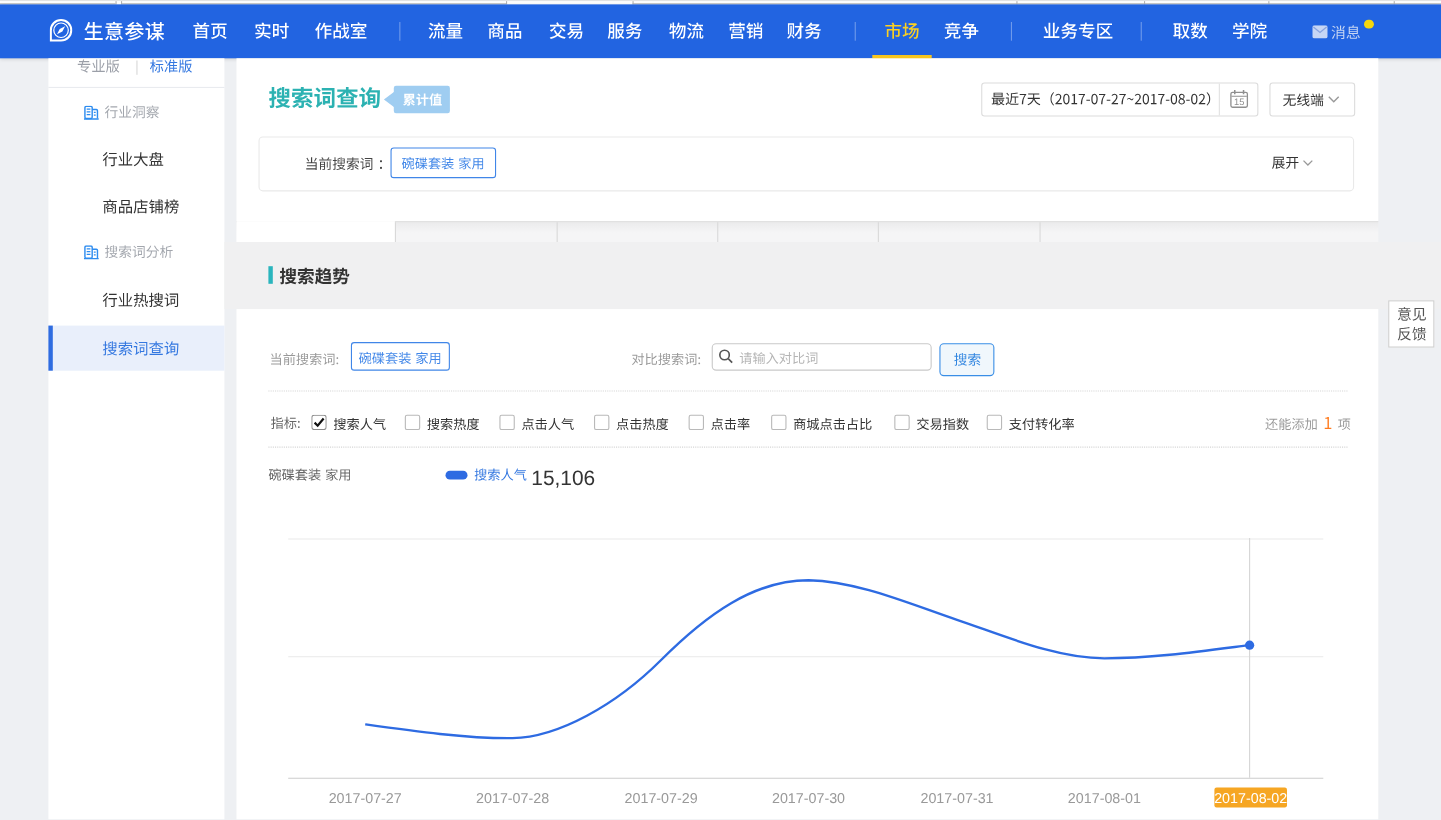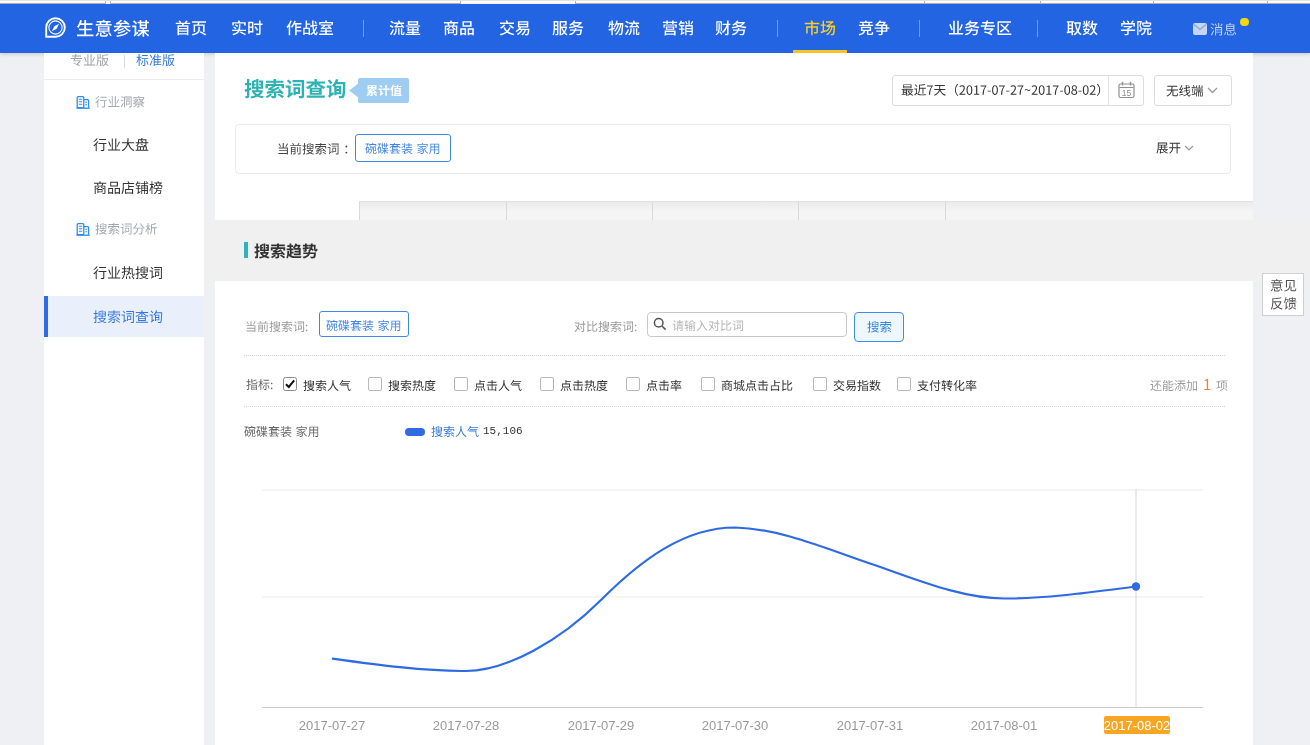--- a/index.html
+++ b/index.html
@@ -265,21 +265,21 @@
     <path fill="#999" d="M0.6 -8.7H4.4V-7.8H0.6ZM2.1 -8.3H3.0V-2.3H2.1ZM0.3 -2.2Q0.8 -2.3 1.5 -2.5Q2.2 -2.7 2.9 -3.0Q3.7 -3.2 4.4 -3.4L4.5 -2.6Q3.5 -2.3 2.5 -1.9Q1.4 -1.6 0.6 -1.3ZM4.6 -9.6H11.5V-8.7H4.6ZM7.5 -9.2 8.5 -9.0Q8.3 -8.5 8.1 -8.0Q7.9 -7.5 7.7 -7.1L6.8 -7.3Q7.0 -7.7 7.2 -8.2Q7.4 -8.8 7.5 -9.2ZM7.4 -6.0H8.3V-3.5Q8.3 -2.9 8.2 -2.3Q8.0 -1.7 7.6 -1.1Q7.2 -0.5 6.4 0.0Q5.7 0.5 4.4 0.9Q4.3 0.8 4.2 0.7Q4.1 0.6 4.0 0.4Q3.9 0.3 3.8 0.2Q5.1 -0.1 5.8 -0.5Q6.5 -1.0 6.8 -1.5Q7.2 -2.0 7.3 -2.5Q7.4 -3.0 7.4 -3.5ZM8.3 -1.1 8.8 -1.7Q9.3 -1.4 9.8 -1.0Q10.3 -0.7 10.8 -0.3Q11.2 0.0 11.5 0.3L10.9 0.9Q10.7 0.7 10.2 0.3Q9.8 -0.1 9.2 -0.4Q8.7 -0.8 8.3 -1.1ZM5.0 -7.5H10.7V-1.9H9.8V-6.7H5.9V-1.8H5.0Z"></path>
   </svg>
 <div class="abs" style="left:244px;top:406px;width:981px;height:0;border-top:1px dotted #d5d5d5"></div>
 <svg style="position:absolute;left:244.0px;top:423.5px" width="77.6" height="15.4" viewBox="0 -12.0 77.6 15.4">
     <path fill="#666" d="M8.5 -6.5H10.6V-5.8H8.5ZM4.5 -8.9H11.3V-6.9H10.4V-8.1H5.4V-6.9H4.5ZM10.2 -6.5H11.0V-2.8Q11.0 -2.6 10.9 -2.4Q10.8 -2.2 10.6 -2.1Q10.5 -2.0 10.1 -2.0Q9.8 -2.0 9.4 -2.0Q9.3 -2.1 9.3 -2.3Q9.2 -2.5 9.1 -2.7Q9.5 -2.7 9.7 -2.7Q10.0 -2.7 10.1 -2.7Q10.2 -2.7 10.2 -2.7Q10.2 -2.8 10.2 -2.8ZM5.5 -7.2 6.3 -7.1Q6.0 -5.9 5.6 -4.8Q5.2 -3.7 4.6 -2.9Q4.6 -3.0 4.5 -3.1Q4.3 -3.2 4.2 -3.3Q4.1 -3.4 4.0 -3.4Q4.6 -4.1 5.0 -5.1Q5.3 -6.1 5.5 -7.2ZM7.0 -6.3H7.2L7.3 -6.3L7.8 -6.2Q7.7 -4.2 7.2 -2.9Q6.8 -1.5 6.2 -0.5Q5.5 0.4 4.6 1.0Q4.6 0.9 4.5 0.8Q4.4 0.6 4.2 0.5Q4.1 0.4 4.0 0.3Q4.9 -0.2 5.5 -1.0Q6.1 -1.8 6.5 -3.1Q6.9 -4.4 7.0 -6.1ZM5.2 -3.3 5.6 -3.9Q6.0 -3.7 6.3 -3.4Q6.6 -3.2 6.9 -2.9L6.4 -2.2Q6.2 -2.5 5.9 -2.8Q5.5 -3.1 5.2 -3.3ZM5.7 -6.3H7.3V-5.5H5.5ZM8.1 -6.5H8.9V-0.5Q8.9 0.0 9.0 0.1Q9.2 0.2 9.4 0.2Q9.5 0.2 9.7 0.2Q9.9 0.2 10.1 0.2Q10.2 0.2 10.4 0.1Q10.5 0.1 10.5 0.1Q10.6 0.1 10.7 0.0Q10.7 -0.1 10.8 -0.2Q10.8 -0.3 10.8 -0.7Q10.8 -1.0 10.8 -1.4Q11.0 -1.3 11.2 -1.2Q11.4 -1.1 11.5 -1.0Q11.5 -0.6 11.5 -0.3Q11.4 0.1 11.4 0.3Q11.3 0.5 11.2 0.6Q11.1 0.7 10.9 0.7Q10.8 0.8 10.6 0.8Q10.4 0.8 10.2 0.8Q10.1 0.8 9.9 0.8Q9.7 0.8 9.6 0.8Q9.4 0.8 9.3 0.8Q9.1 0.8 8.9 0.8Q8.6 0.8 8.5 0.6Q8.3 0.5 8.2 0.3Q8.1 0.1 8.1 -0.6ZM7.0 -9.9 7.8 -10.2Q8.0 -9.9 8.3 -9.5Q8.5 -9.1 8.6 -8.8L7.8 -8.4Q7.7 -8.7 7.5 -9.1Q7.3 -9.6 7.0 -9.9ZM0.5 -9.4H4.3V-8.6H0.5ZM1.7 -5.7H4.1V-0.6H1.7V-1.4H3.3V-4.9H1.7ZM2.1 -9.0 3.0 -8.9Q2.8 -7.7 2.4 -6.6Q2.1 -5.6 1.7 -4.6Q1.3 -3.7 0.7 -3.0Q0.7 -3.1 0.6 -3.3Q0.6 -3.4 0.5 -3.6Q0.4 -3.8 0.3 -3.9Q1.0 -4.9 1.5 -6.2Q1.9 -7.5 2.1 -9.0ZM1.3 -5.7H2.1V0.4H1.3ZM12.6 -9.4H16.3V-8.6H12.6ZM13.7 -5.7H16.1V-0.6H13.7V-1.4H15.3V-4.9H13.7ZM14.1 -9.0 15.0 -8.9Q14.8 -7.7 14.5 -6.6Q14.2 -5.6 13.7 -4.6Q13.3 -3.7 12.8 -3.0Q12.7 -3.1 12.7 -3.3Q12.6 -3.4 12.5 -3.6Q12.4 -3.8 12.3 -3.9Q13.0 -4.9 13.5 -6.2Q13.9 -7.5 14.1 -9.0ZM13.4 -5.7H14.1V0.4H13.4ZM19.3 -4.4H20.2V0.9H19.3ZM16.4 -3.2H23.4V-2.4H16.4ZM16.3 -8.3H23.3V-7.6H16.3ZM19.2 -9.9H20.0V-6.5H21.3V-9.9H22.1V-5.8H19.2ZM19.1 -2.8 19.7 -2.5Q19.4 -1.9 18.9 -1.2Q18.3 -0.6 17.7 -0.1Q17.1 0.4 16.5 0.7Q16.5 0.6 16.4 0.5Q16.2 0.4 16.1 0.3Q16.0 0.1 15.9 0.1Q16.5 -0.2 17.1 -0.6Q17.7 -1.1 18.2 -1.6Q18.7 -2.2 19.1 -2.8ZM20.4 -2.7Q20.7 -2.2 21.2 -1.7Q21.7 -1.2 22.3 -0.7Q22.8 -0.3 23.4 -0.0Q23.3 0.1 23.1 0.3Q22.9 0.5 22.8 0.6Q22.3 0.3 21.7 -0.2Q21.1 -0.7 20.6 -1.3Q20.1 -1.9 19.8 -2.5ZM17.2 -9.7H18.0V-5.0H23.0V-4.2H17.2ZM24.8 -8.9H35.2V-8.1H24.8ZM27.5 -5.4H33.0V-4.7H27.5ZM27.5 -4.0H33.0V-3.3H27.5ZM24.7 -2.5H35.3V-1.7H24.7ZM31.5 -8.7Q32.0 -8.1 32.7 -7.5Q33.3 -7.0 34.1 -6.5Q34.9 -6.1 35.6 -5.8Q35.5 -5.7 35.4 -5.6Q35.3 -5.4 35.2 -5.3Q35.1 -5.2 35.0 -5.1Q34.3 -5.4 33.5 -5.9Q32.7 -6.4 32.0 -7.1Q31.3 -7.7 30.8 -8.4ZM27.1 -6.9H32.9V-6.1H28.0V-2.2H27.1ZM31.6 -1.3 32.3 -1.7Q32.7 -1.4 33.1 -1.0Q33.6 -0.6 33.9 -0.2Q34.3 0.2 34.6 0.5L33.8 1.0Q33.5 0.7 33.2 0.3Q32.8 -0.1 32.4 -0.5Q32.0 -1.0 31.6 -1.3ZM29.3 -10.1 30.3 -9.9Q29.8 -9.0 29.1 -8.1Q28.4 -7.2 27.4 -6.4Q26.4 -5.6 25.0 -5.0Q25.0 -5.1 24.9 -5.2Q24.8 -5.3 24.6 -5.4Q24.5 -5.6 24.4 -5.6Q25.7 -6.2 26.7 -6.9Q27.7 -7.7 28.3 -8.5Q29.0 -9.3 29.3 -10.1ZM26.0 0.7Q25.9 0.6 25.9 0.4Q25.8 0.3 25.8 0.1Q25.7 -0.1 25.7 -0.2Q25.8 -0.2 26.0 -0.3Q26.2 -0.4 26.4 -0.6Q26.6 -0.7 26.9 -0.9Q27.2 -1.2 27.6 -1.6Q28.0 -2.0 28.3 -2.4L29.2 -2.0Q28.6 -1.3 27.9 -0.8Q27.2 -0.2 26.5 0.2V0.2Q26.5 0.2 26.4 0.3Q26.4 0.3 26.2 0.4Q26.1 0.4 26.0 0.5Q26.0 0.6 26.0 0.7ZM26.0 0.7V0.1L26.5 -0.2L33.1 -0.5Q33.2 -0.4 33.3 -0.2Q33.4 0.0 33.5 0.2Q31.5 0.3 30.2 0.3Q28.9 0.4 28.1 0.4Q27.3 0.5 26.9 0.5Q26.5 0.6 26.3 0.6Q26.1 0.6 26.0 0.7ZM41.4 -3.4 42.1 -3.1Q41.7 -2.7 41.1 -2.3Q40.5 -1.9 39.8 -1.6Q39.1 -1.2 38.4 -1.0Q37.7 -0.7 37.0 -0.6Q36.9 -0.7 36.7 -0.9Q36.6 -1.1 36.4 -1.2Q37.1 -1.4 37.8 -1.6Q38.5 -1.8 39.2 -2.1Q39.9 -2.4 40.4 -2.7Q41.0 -3.1 41.4 -3.4ZM42.6 -3.4Q43.0 -2.5 43.7 -1.8Q44.4 -1.1 45.4 -0.6Q46.4 -0.1 47.5 0.1Q47.4 0.3 47.2 0.5Q47.1 0.7 47.0 0.9Q45.8 0.6 44.8 0.0Q43.8 -0.5 43.0 -1.4Q42.3 -2.2 41.8 -3.2ZM46.1 -2.8 46.7 -2.3Q46.4 -2.0 45.9 -1.8Q45.5 -1.5 45.1 -1.3Q44.6 -1.1 44.2 -0.9L43.7 -1.3Q44.1 -1.5 44.5 -1.8Q45.0 -2.0 45.4 -2.3Q45.8 -2.5 46.1 -2.8ZM36.6 -3.7H47.4V-3.0H36.6ZM40.6 -8.4H47.2V-7.6H40.6ZM41.0 -5.7H47.0V-4.9H41.0ZM39.3 -10.1H40.1V-4.4H39.3ZM43.5 -10.1H44.4V-5.2H43.5ZM36.8 -8.9 37.4 -9.4Q37.8 -9.2 38.2 -8.8Q38.6 -8.5 38.9 -8.2L38.3 -7.6Q38.1 -7.8 37.9 -8.0Q37.6 -8.3 37.4 -8.5Q37.1 -8.7 36.8 -8.9ZM36.4 -5.8Q37.0 -6.1 37.8 -6.4Q38.7 -6.8 39.5 -7.2L39.7 -6.4Q38.9 -6.1 38.2 -5.7Q37.4 -5.4 36.8 -5.1ZM38.8 1.0 38.8 0.4 39.2 0.0 42.9 -0.7Q42.9 -0.6 42.9 -0.3Q42.9 -0.1 42.9 0.0Q41.6 0.3 40.8 0.5Q40.1 0.6 39.7 0.7Q39.2 0.8 39.1 0.9Q38.9 1.0 38.8 1.0ZM38.8 1.0Q38.8 0.9 38.7 0.8Q38.7 0.6 38.6 0.5Q38.6 0.4 38.5 0.3Q38.6 0.2 38.8 0.2Q38.9 0.1 39.0 -0.1Q39.1 -0.2 39.1 -0.5V-1.9H40.0V0.3Q40.0 0.3 39.9 0.3Q39.8 0.3 39.6 0.4Q39.4 0.5 39.2 0.6Q39.0 0.7 38.9 0.8Q38.8 0.9 38.8 1.0ZM41.3 -4.5 42.1 -4.8Q42.3 -4.4 42.5 -4.1Q42.7 -3.7 42.8 -3.4L41.9 -3.1Q41.8 -3.4 41.6 -3.8Q41.4 -4.2 41.3 -4.5ZM52.6 -9.0H62.7V-6.5H61.8V-8.2H53.5V-6.5H52.6ZM54.1 -7.0H61.1V-6.2H54.1ZM56.3 -5.4 57.0 -5.8Q57.7 -5.2 58.1 -4.4Q58.5 -3.7 58.7 -2.9Q58.9 -2.2 58.9 -1.5Q58.9 -0.8 58.7 -0.3Q58.5 0.3 58.1 0.5Q57.9 0.8 57.6 0.8Q57.3 0.9 56.9 0.9Q56.7 0.9 56.4 0.9Q56.2 0.9 55.9 0.9Q55.9 0.7 55.8 0.5Q55.7 0.3 55.6 0.1Q56.0 0.1 56.2 0.1Q56.5 0.1 56.7 0.1Q57.0 0.1 57.1 0.1Q57.3 0.0 57.5 -0.1Q57.7 -0.3 57.8 -0.7Q58.0 -1.1 58.0 -1.7Q58.0 -2.3 57.8 -2.9Q57.7 -3.6 57.3 -4.2Q56.9 -4.9 56.3 -5.4ZM57.6 -6.8 58.3 -6.5Q57.7 -5.9 56.8 -5.4Q55.9 -4.8 55.0 -4.5Q54.0 -4.1 53.1 -3.8Q53.0 -3.9 52.9 -4.0Q52.8 -4.1 52.7 -4.3Q52.6 -4.4 52.6 -4.5Q53.5 -4.7 54.4 -5.1Q55.4 -5.4 56.2 -5.8Q57.0 -6.3 57.6 -6.8ZM57.2 -4.5 57.8 -4.1Q57.4 -3.8 56.8 -3.5Q56.2 -3.1 55.6 -2.8Q54.9 -2.5 54.2 -2.2Q53.6 -2.0 53.0 -1.8Q52.9 -1.9 52.8 -2.1Q52.7 -2.3 52.5 -2.5Q53.1 -2.6 53.8 -2.9Q54.4 -3.1 55.1 -3.4Q55.7 -3.6 56.3 -3.9Q56.8 -4.2 57.2 -4.5ZM57.9 -3.1 58.5 -2.6Q58.0 -2.2 57.3 -1.7Q56.7 -1.3 55.9 -0.9Q55.1 -0.5 54.3 -0.2Q53.5 0.2 52.8 0.4Q52.7 0.2 52.6 -0.0Q52.5 -0.2 52.3 -0.4Q53.1 -0.6 53.9 -0.8Q54.6 -1.1 55.4 -1.5Q56.1 -1.9 56.8 -2.3Q57.4 -2.7 57.9 -3.1ZM59.9 -3.9Q60.2 -3.1 60.7 -2.4Q61.2 -1.7 61.8 -1.1Q62.4 -0.6 63.2 -0.3Q63.1 -0.2 63.0 -0.1Q62.9 0.1 62.8 0.2Q62.7 0.3 62.6 0.5Q61.8 0.1 61.1 -0.5Q60.5 -1.1 60.0 -2.0Q59.5 -2.8 59.2 -3.7ZM61.1 -5.8 61.8 -5.2Q61.3 -4.8 60.7 -4.4Q60.1 -3.9 59.5 -3.5Q58.9 -3.2 58.4 -2.9L57.8 -3.4Q58.3 -3.7 58.9 -4.1Q59.5 -4.5 60.1 -4.9Q60.7 -5.4 61.1 -5.8ZM56.7 -9.9 57.6 -10.2Q57.8 -9.8 58.0 -9.4Q58.2 -9.1 58.3 -8.8L57.3 -8.5Q57.2 -8.8 57.1 -9.2Q56.9 -9.6 56.7 -9.9ZM66.0 -9.2H73.7V-8.4H66.0ZM66.0 -6.4H73.7V-5.6H66.0ZM65.9 -3.6H73.7V-2.7H65.9ZM65.4 -9.2H66.3V-4.9Q66.3 -4.2 66.3 -3.4Q66.2 -2.6 66.0 -1.8Q65.9 -1.0 65.5 -0.3Q65.2 0.4 64.7 1.0Q64.6 0.9 64.5 0.8Q64.4 0.7 64.2 0.6Q64.1 0.5 64.0 0.4Q64.5 -0.1 64.8 -0.8Q65.1 -1.5 65.2 -2.2Q65.4 -2.9 65.4 -3.6Q65.4 -4.2 65.4 -4.9ZM73.4 -9.2H74.2V-0.3Q74.2 0.2 74.1 0.4Q74.0 0.6 73.7 0.7Q73.4 0.9 72.9 0.9Q72.3 0.9 71.5 0.9Q71.4 0.7 71.3 0.5Q71.2 0.2 71.1 0.0Q71.6 0.0 72.0 0.0Q72.3 0.0 72.6 0.0Q72.9 0.0 73.0 0.0Q73.2 0.0 73.3 -0.0Q73.4 -0.1 73.4 -0.3ZM69.2 -8.9H70.1V0.9H69.2Z"></path>
   </svg>
 <div class="abs" style="left:405px;top:427.5px;width:20px;height:8.5px;border-radius:4.25px;background:#2e6be2"></div>
 <svg style="position:absolute;left:430.5px;top:423.5px" width="50.0" height="15.4" viewBox="0 -12.0 50.0 15.4">
     <path fill="#3377e0" d="M0.5 -3.7Q1.2 -3.9 2.1 -4.3Q3.1 -4.6 4.0 -5.0L4.2 -4.2Q3.3 -3.9 2.4 -3.5Q1.5 -3.1 0.7 -2.9ZM0.6 -7.7H4.1V-6.8H0.6ZM2.0 -10.1H2.8V-0.2Q2.8 0.2 2.8 0.4Q2.7 0.6 2.5 0.7Q2.2 0.8 1.9 0.9Q1.5 0.9 1.0 0.9Q1.0 0.7 0.9 0.5Q0.9 0.2 0.8 0.0Q1.1 0.0 1.4 0.0Q1.7 0.0 1.8 0.0Q1.9 0.0 1.9 0.0Q2.0 -0.0 2.0 -0.2ZM6.6 -9.6 7.3 -9.0Q6.8 -8.8 6.2 -8.6Q5.6 -8.3 5.0 -8.2Q5.0 -8.3 4.9 -8.5Q4.8 -8.7 4.7 -8.8Q5.2 -9.0 5.8 -9.2Q6.3 -9.4 6.6 -9.6ZM4.7 -8.8 5.5 -8.5V-4.6H4.7ZM5.0 -5.4H10.2V-8.4H8.7V-9.1H11.0V-4.6H5.0ZM5.1 -7.2H6.8V-6.5H5.1ZM8.7 -7.2H10.6V-6.5H8.7ZM7.4 -10.1H8.2V-3.1H7.4ZM4.5 -3.5H10.3V-2.7H4.5ZM10.1 -3.5H10.2L10.4 -3.5L10.9 -3.3Q10.5 -2.3 9.8 -1.6Q9.1 -0.9 8.2 -0.3Q7.3 0.2 6.2 0.5Q5.2 0.8 4.1 1.0Q4.0 0.8 3.9 0.6Q3.8 0.4 3.6 0.2Q4.7 0.1 5.7 -0.2Q6.7 -0.5 7.5 -0.9Q8.4 -1.3 9.1 -1.9Q9.7 -2.5 10.1 -3.3ZM5.7 -3.0Q6.2 -2.1 7.1 -1.5Q8.0 -0.9 9.1 -0.4Q10.3 -0.0 11.5 0.2Q11.4 0.3 11.3 0.4Q11.2 0.6 11.2 0.7Q11.1 0.8 11.0 0.9Q9.7 0.7 8.5 0.2Q7.4 -0.3 6.5 -1.0Q5.6 -1.7 5.0 -2.7ZM17.5 -10.1H18.5V-6.7H17.5ZM20.0 -3.9 20.6 -4.3Q21.0 -4.0 21.5 -3.6Q22.0 -3.2 22.4 -2.7Q22.8 -2.3 23.1 -2.0L22.4 -1.5Q22.1 -1.8 21.7 -2.3Q21.3 -2.7 20.9 -3.1Q20.4 -3.6 20.0 -3.9ZM19.6 -1.2 20.3 -1.7Q20.8 -1.4 21.3 -1.1Q21.9 -0.8 22.4 -0.4Q22.9 -0.1 23.3 0.2L22.5 0.7Q22.2 0.4 21.7 0.1Q21.2 -0.3 20.7 -0.6Q20.1 -1.0 19.6 -1.2ZM15.5 -1.6 16.3 -1.3Q15.9 -0.9 15.4 -0.6Q14.9 -0.2 14.4 0.1Q13.9 0.5 13.4 0.7Q13.4 0.6 13.2 0.5Q13.1 0.4 13.0 0.3Q12.8 0.2 12.7 0.1Q13.5 -0.2 14.2 -0.7Q15.0 -1.2 15.5 -1.6ZM12.9 -9.0H23.1V-8.2H12.9ZM12.8 -7.1H23.2V-4.9H22.3V-6.3H13.6V-4.9H12.8ZM13.5 -1.8Q13.5 -1.9 13.4 -2.1Q13.4 -2.2 13.3 -2.4Q13.3 -2.5 13.2 -2.6Q13.5 -2.7 13.9 -2.8Q14.3 -2.9 14.8 -3.1Q15.1 -3.2 15.7 -3.5Q16.3 -3.7 17.0 -4.1Q17.8 -4.4 18.6 -4.9Q19.4 -5.3 20.1 -5.8L20.7 -5.2Q19.1 -4.2 17.4 -3.5Q15.7 -2.7 14.0 -2.2V-2.2Q14.0 -2.2 13.9 -2.1Q13.9 -2.1 13.7 -2.1Q13.6 -2.0 13.5 -2.0Q13.5 -1.9 13.5 -1.8ZM13.5 -1.8 13.5 -2.4 14.0 -2.7 21.5 -3.1Q21.5 -2.9 21.6 -2.8Q21.6 -2.6 21.7 -2.5Q19.9 -2.4 18.6 -2.3Q17.3 -2.2 16.5 -2.1Q15.6 -2.1 15.0 -2.0Q14.5 -2.0 14.2 -2.0Q13.9 -1.9 13.7 -1.9Q13.6 -1.9 13.5 -1.8ZM14.3 -3.8Q14.3 -3.9 14.3 -4.1Q14.2 -4.2 14.2 -4.4Q14.1 -4.5 14.1 -4.6Q14.3 -4.6 14.5 -4.7Q14.7 -4.8 15.0 -4.9Q15.1 -5.0 15.4 -5.2Q15.7 -5.3 16.0 -5.5Q16.4 -5.7 16.8 -6.0Q17.1 -6.3 17.5 -6.6L18.1 -6.1Q17.4 -5.5 16.5 -5.0Q15.6 -4.6 14.8 -4.2V-4.2Q14.8 -4.2 14.7 -4.1Q14.6 -4.1 14.4 -4.0Q14.3 -3.9 14.3 -3.8ZM14.3 -3.8 14.3 -4.3 14.8 -4.6 18.9 -4.8Q18.9 -4.7 18.8 -4.5Q18.8 -4.3 18.7 -4.2Q17.6 -4.1 16.9 -4.1Q16.1 -4.0 15.6 -4.0Q15.2 -4.0 14.9 -3.9Q14.7 -3.9 14.5 -3.9Q14.4 -3.9 14.3 -3.8ZM17.7 -2.6H18.6V-0.1Q18.6 0.3 18.5 0.5Q18.4 0.7 18.1 0.8Q17.8 0.9 17.4 0.9Q16.9 0.9 16.3 0.9Q16.2 0.7 16.1 0.5Q16.0 0.2 15.9 0.1Q16.3 0.1 16.6 0.1Q16.9 0.1 17.2 0.1Q17.4 0.1 17.5 0.1Q17.7 0.1 17.7 0.0Q17.7 -0.0 17.7 -0.1ZM29.5 -10.0H30.5Q30.5 -9.5 30.4 -8.7Q30.4 -7.9 30.2 -6.9Q30.1 -5.9 29.8 -4.8Q29.4 -3.7 28.9 -2.7Q28.3 -1.6 27.4 -0.7Q26.5 0.2 25.2 0.9Q25.1 0.7 24.9 0.5Q24.7 0.3 24.5 0.2Q25.8 -0.4 26.6 -1.3Q27.5 -2.2 28.0 -3.2Q28.6 -4.2 28.9 -5.2Q29.2 -6.2 29.3 -7.1Q29.4 -8.1 29.4 -8.8Q29.5 -9.6 29.5 -10.0ZM30.4 -8.6Q30.4 -8.4 30.5 -7.8Q30.6 -7.2 30.7 -6.4Q30.9 -5.6 31.3 -4.7Q31.6 -3.8 32.2 -2.9Q32.8 -2.0 33.6 -1.2Q34.4 -0.4 35.6 0.1Q35.4 0.3 35.2 0.5Q35.0 0.7 34.9 0.9Q33.7 0.3 32.9 -0.5Q32.0 -1.3 31.4 -2.3Q30.9 -3.3 30.5 -4.2Q30.1 -5.2 29.9 -6.1Q29.7 -6.9 29.7 -7.6Q29.6 -8.2 29.5 -8.5ZM38.9 -8.7H47.1V-8.0H38.9ZM39.0 -7.1H46.2V-6.3H39.0ZM37.8 -5.4H44.7V-4.6H37.8ZM39.1 -10.1 40.0 -9.9Q39.6 -9.0 39.2 -8.1Q38.7 -7.2 38.2 -6.4Q37.7 -5.7 37.1 -5.1Q37.1 -5.2 36.9 -5.3Q36.8 -5.4 36.6 -5.5Q36.5 -5.6 36.3 -5.6Q37.2 -6.4 37.9 -7.6Q38.7 -8.8 39.1 -10.1ZM44.3 -5.4H45.3Q45.3 -4.5 45.3 -3.8Q45.4 -3.0 45.5 -2.3Q45.6 -1.6 45.7 -1.1Q45.9 -0.5 46.1 -0.2Q46.3 0.1 46.6 0.1Q46.8 0.1 46.8 -0.4Q46.9 -0.8 46.9 -1.6Q47.1 -1.4 47.2 -1.3Q47.4 -1.1 47.6 -1.0Q47.5 0.0 47.3 0.5Q47.1 0.9 46.5 0.9Q45.9 0.9 45.5 0.5Q45.1 -0.0 44.8 -0.9Q44.6 -1.8 44.5 -2.9Q44.4 -4.1 44.3 -5.4Z"></path>
   </svg>
-<div class="abs" style="left:483px;top:424.5px;width:60px;height:15px;font-size:11px;color:#333;font-family:Liberation Mono, monospace">15,106</div>
+<div class="abs" style="left:483px;top:424.5px;width:60px;height:15px;font-size:19px;color:#333;font-family:Liberation Sans, sans-serif">15,106</div>
 <svg class="abs" style="left:215px;top:450px" width="1038" height="295" viewBox="0 0 1038 295">
     <path d="M47 40 H988 M47 147 H988" stroke="#e9e9e9" stroke-width="1"></path>
     <path d="M47 257.5 H988" stroke="#ccc" stroke-width="1"></path>
     <path d="M921 39 V257" stroke="#d6d6d6" stroke-width="1"></path>
     <path d="M117,208.5 C160,214.5 210,221.5 251,221 C292,220.5 345,191 386,150 C427,109 470,77.5 520,77.5 C565,78.5 612,99 655,113.5 C698,128 745,148.5 789,148.5 C833,148.5 878,142 921,136.5" fill="none" stroke="#2e6be2" stroke-width="2.2"></path>
     <circle cx="921" cy="136.5" r="4.2" fill="#2e6be2"></circle>
     <rect x="889" y="266" width="66" height="18" rx="2" fill="#f6a623"></rect>
     <text x="117" y="280" font-family="Liberation Sans" font-size="13" fill="#999" text-anchor="middle">2017-07-27</text>
     <text x="251" y="280" font-family="Liberation Sans" font-size="13" fill="#999" text-anchor="middle">2017-07-28</text>
     <text x="386" y="280" font-family="Liberation Sans" font-size="13" fill="#999" text-anchor="middle">2017-07-29</text>

